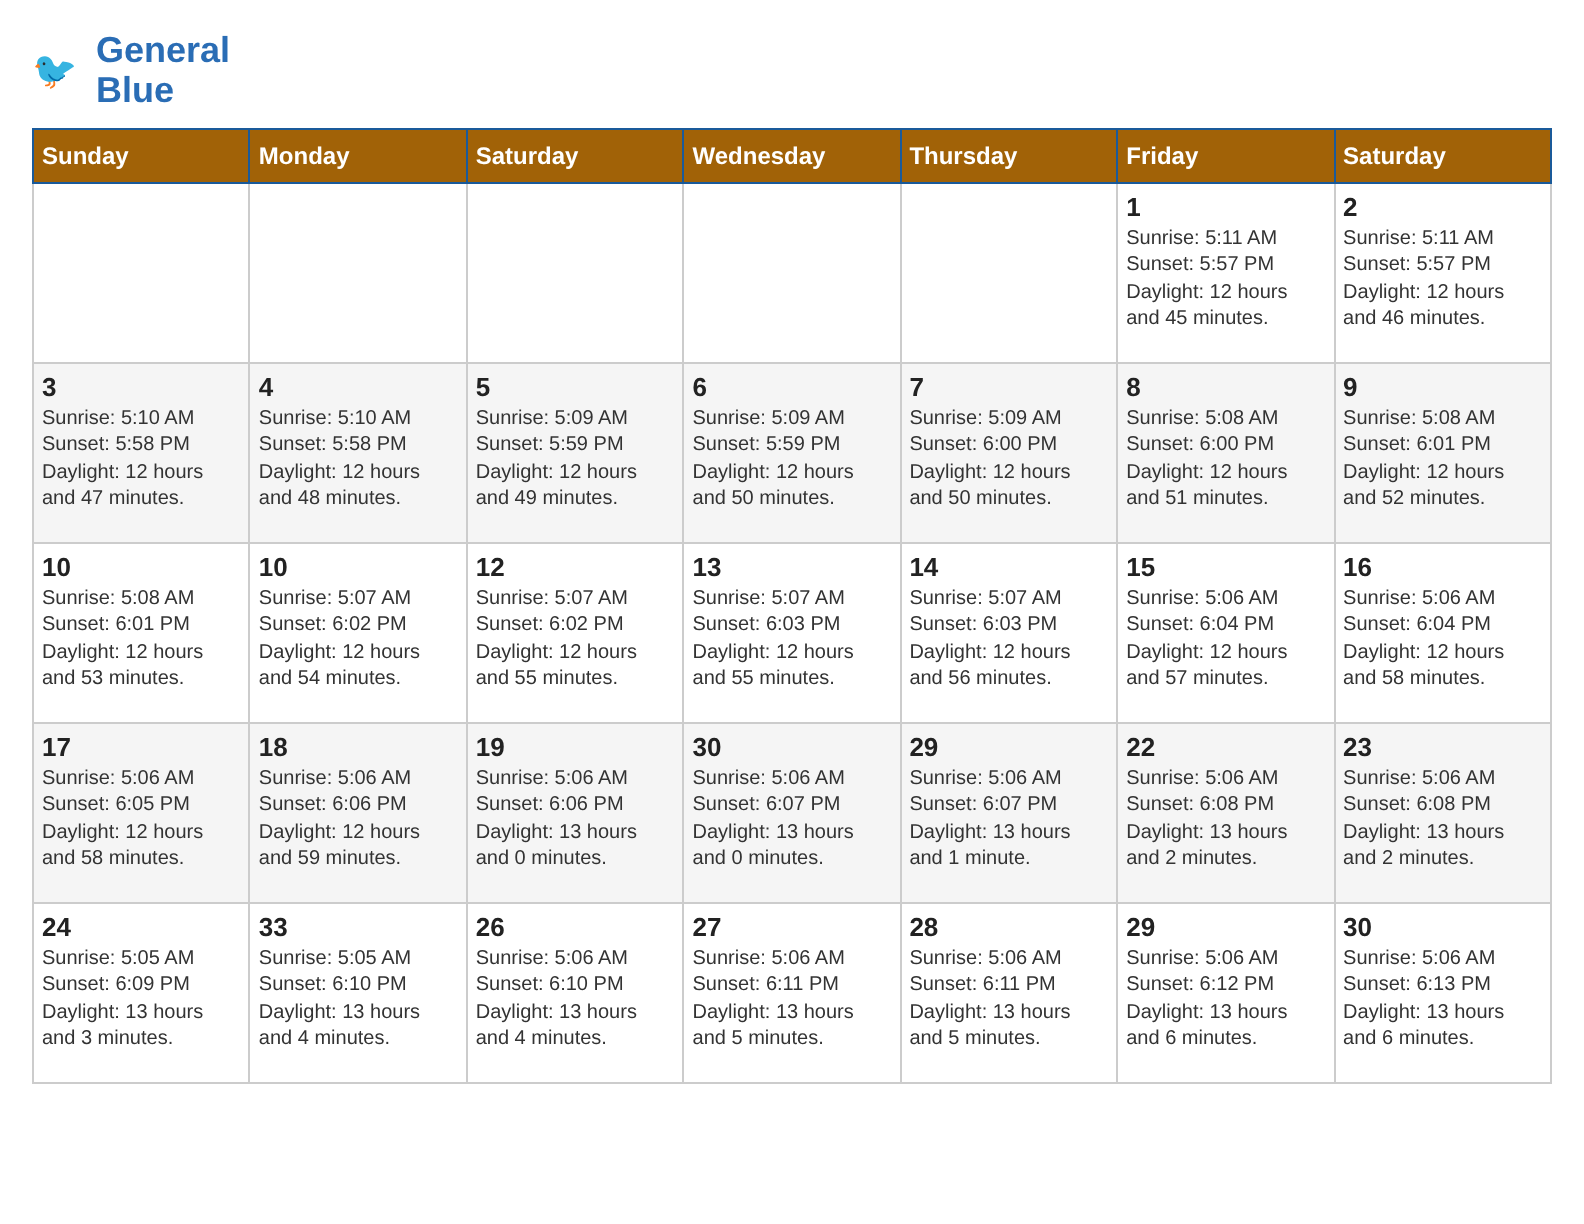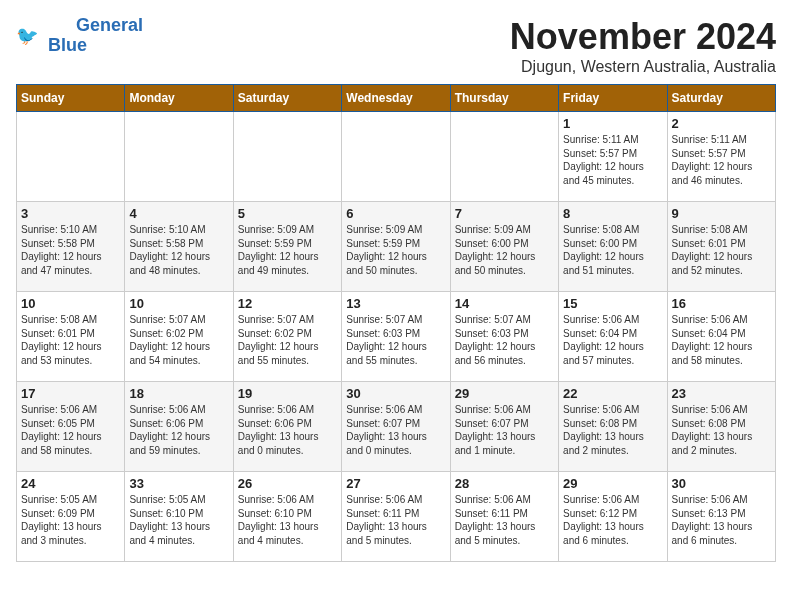--- a/index.html
+++ b/index.html
@@ -22,21 +22,20 @@
       gap: 4px;
     }
     .logo-text {
       font-size: 18px;
       font-weight: bold;
       color: #333;
       line-height: 1.1;
     }
     .logo-text span {
       color: #2a6db5;
-      margin-left: 28px;
     }
     .logo-bird {
       width: 28px;
       height: 28px;
     }
     .title-area {
       text-align: right;
     }
     .month-title {
       font-size: 36px;
@@ -95,24 +94,20 @@
 <div class="header-area">
   <div class="logo">
     <svg class="logo-bird" viewBox="0 0 40 40">
       <text y="28" font-size="26">🐦</text>
     </svg>
     <div class="logo-text">
       <div><span>General</span></div>
       <div style="color:#2a6db5;">Blue</div>
     </div>
   </div>
-  <div class="title-area">
-    <div class="month-title">November 2024</div>
-    <div class="location">Djugun, Western Australia, Australia</div>
-  </div>
 </div>
 
 <table>
   <thead>
     <tr id="header-row">
         <th>Sunday</th>
         <th>Monday</th>
         <th>Saturday</th>
         <th>Wednesday</th>
         <th>Thursday</th>

